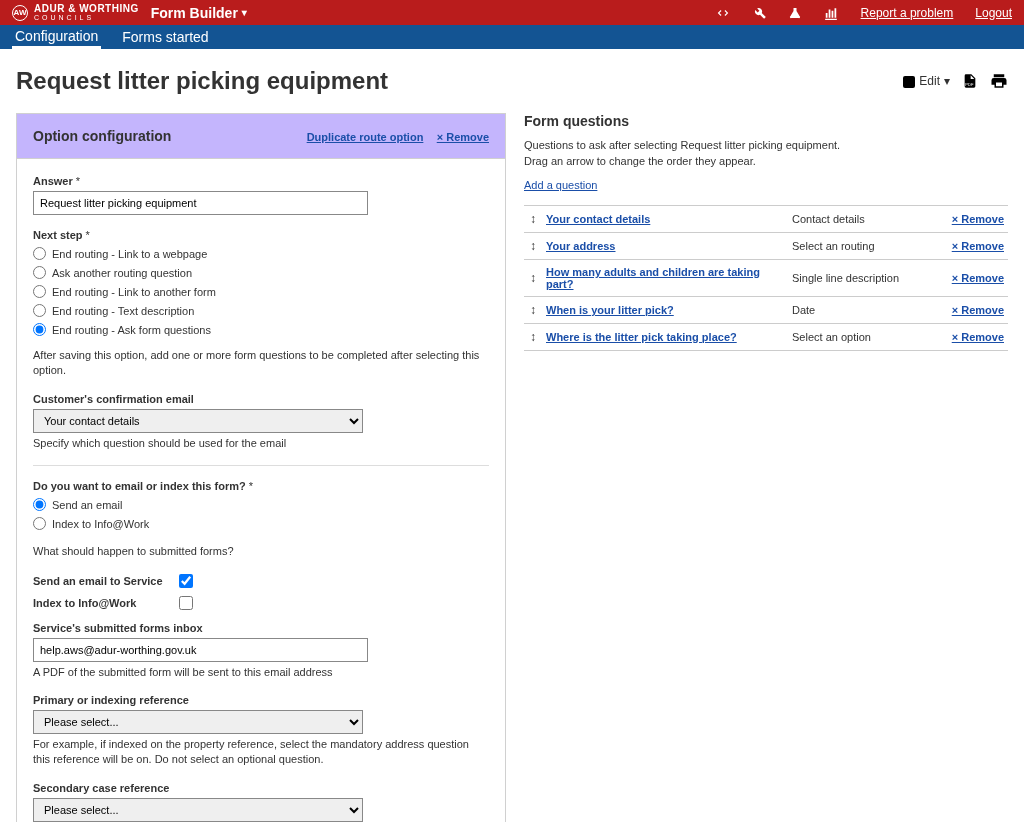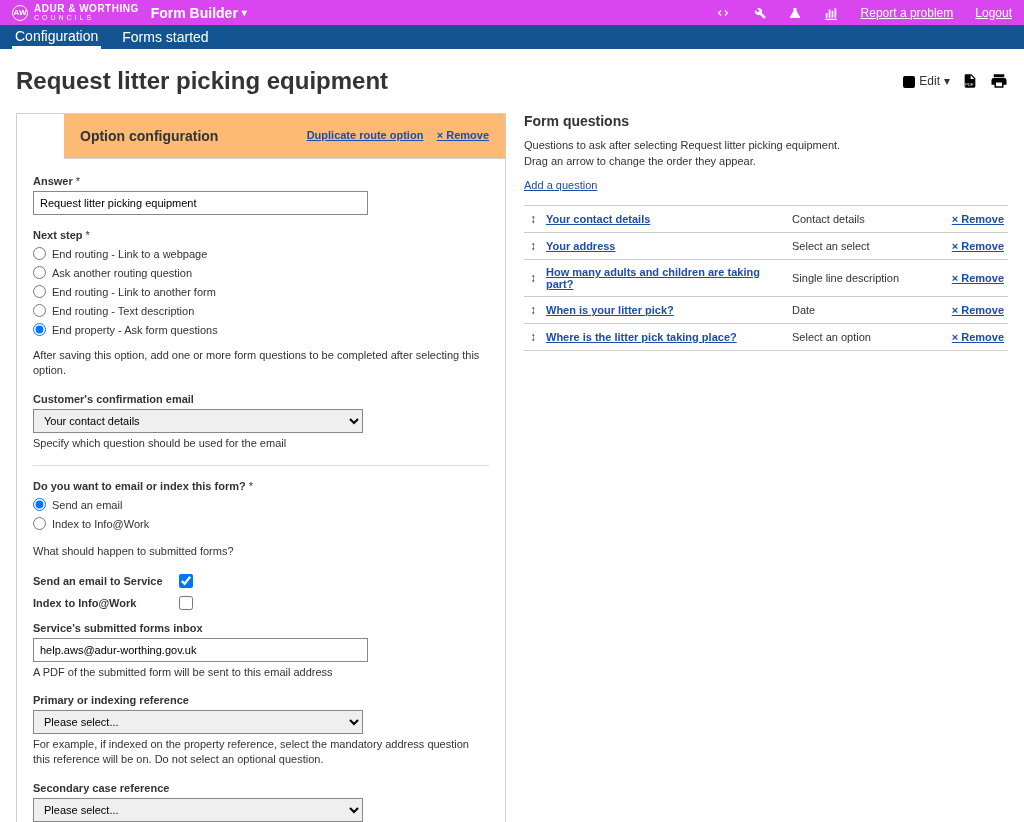--- a/index.html
+++ b/index.html
@@ -6,21 +6,21 @@
 body {
   font-family: Arial, sans-serif;
   font-size: 12px;
   color: #333;
   background: #fff;
 }
 a { color: #1a4ea8; text-decoration: underline; cursor: pointer; }
 
 
 .top-header {
-  background: #d946ef;
+  background: #b91c1c;
   color: #fff;
   height: 25px;
   display: flex;
   align-items: center;
   justify-content: space-between;
   padding: 0 12px;
 }
 .header-left { display: flex; align-items: center; gap: 12px; }
 .logo-wrap { display: flex; align-items: center; gap: 6px; }
 .logo-circ {
@@ -59,24 +59,23 @@
 .edit-drop { display: flex; align-items: flex-end; gap: 4px; font-size: 12px; cursor: pointer; }
 .edit-drop .sq { width: 12px; height: 12px; background: #000; border-radius: 2px; }
 
 
 .cols { display: flex; gap: 18px; align-items: flex-start; }
 .left { width: 490px; border: 1px solid #d0d0d0; }
 .right { flex: 1; }
 
 
 .panel-head {
-  background: #fdba74; border-bottom: 1px solid #d0d0d0;
-  display: flex; justify-content: space-between; align-items: flex-start;
+  background: #c4b5fd; border-bottom: 1px solid #d0d0d0;
+  display: flex; justify-content: space-between; align-items: flex-end;
   padding: 14px 16px;
-  margin-left: 47px;
 }
 .panel-head h3 { font-size: 14px; font-weight: bold; }
 .panel-head .links a { font-size: 11px; font-weight: bold; margin-left: 10px; }
 .panel-body { padding: 16px; }
 
 .field { margin-bottom: 14px; }
 .field-label { font-size: 11px; font-weight: bold; display: block; margin-bottom: 4px; }
 .req::after { content: " *"; font-weight: normal; }
 .inp {
   width: 335px; height: 24px; border: 1px solid #888;
@@ -215,21 +214,21 @@
             <div class="radio-item">
               <input type="radio" name="ns" style="">
               <label>End routing - Link to another form</label>
             </div>
             <div class="radio-item">
               <input type="radio" name="ns" style="">
               <label>End routing - Text description</label>
             </div>
             <div class="radio-item">
               <input type="radio" name="ns" checked="" style="">
-              <label>End property - Ask form questions</label>
+              <label>End routing - Ask form questions</label>
             </div>
           </div>
           <div class="help" style="margin-top:12px">After saving this option, add one or more form questions to be completed after selecting this option.</div>
         </div>
 
         <div class="field">
           <label class="field-label">Customer's confirmation email</label>
           <select class="inp inp-wide">
             <option>Your contact details</option>
           </select>
@@ -297,21 +296,21 @@
         <tbody id="q-rows">
             <tr>
               <td class="drag"><span class="drag-icon">↕</span></td>
               <td class="qname"><a>Your contact details</a></td>
               <td class="qtype">Contact details</td>
               <td class="qrem"><a>× Remove</a></td>
             </tr>
             <tr>
               <td class="drag"><span class="drag-icon">↕</span></td>
               <td class="qname"><a>Your address</a></td>
-              <td class="qtype">Select an select</td>
+              <td class="qtype">Select an routing</td>
               <td class="qrem"><a>× Remove</a></td>
             </tr>
             <tr>
               <td class="drag"><span class="drag-icon">↕</span></td>
               <td class="qname"><a>How many adults and children are taking part?</a></td>
               <td class="qtype">Single line description</td>
               <td class="qrem"><a>× Remove</a></td>
             </tr>
             <tr>
               <td class="drag"><span class="drag-icon">↕</span></td>

